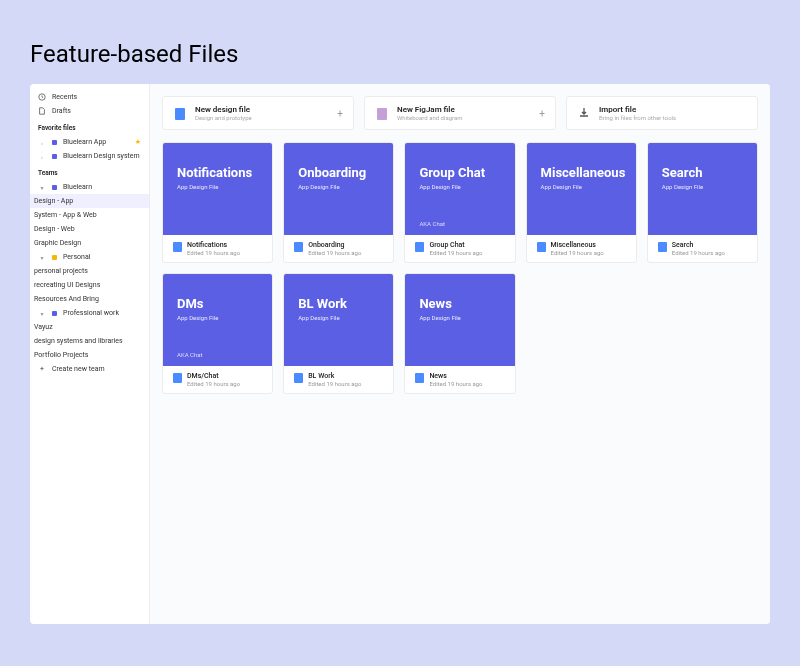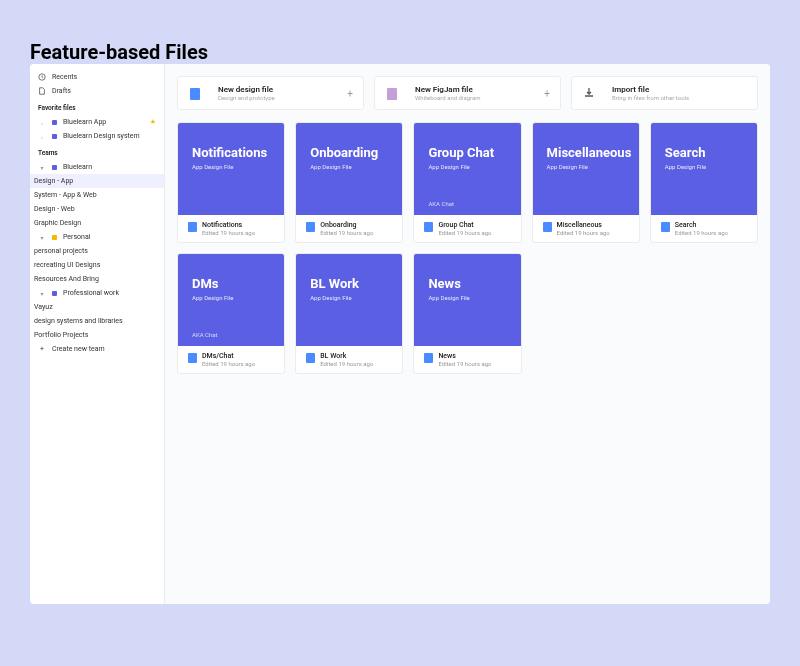--- a/index.html
+++ b/index.html
@@ -1,29 +1,29 @@
 <!DOCTYPE html>
 <html><head>
 <meta charset="utf-8">
 <style>
 *{margin:0;padding:0;box-sizing:border-box;font-family:-apple-system,BlinkMacSystemFont,"Segoe UI",Roboto,sans-serif}
 body{background:#d3d9f7;width:800px;height:666px;overflow:hidden;padding:40px 30px}
-.page-title{font-size:20px;font-weight:700;color:#000;}
+.page-title{font-size:24px;font-weight:400;color:#000;margin-bottom:16px}
 .window{background:#fff;border-radius:4px;display:flex;height:540px;overflow:hidden}
-.sidebar{width:135px;border-right:1px solid #ececec;padding:6px 0;overflow-y:auto;flex-shrink:0}
+.sidebar{width:120px;border-right:1px solid #ececec;padding:6px 0;overflow-y:auto;flex-shrink:0}
 .sb-item{display:flex;align-items:center;gap:6px;padding:3px 8px;font-size:7px;color:#333;cursor:pointer;white-space:nowrap;overflow:hidden}
 .sb-item.active{background:#eef0ff}
 .sb-item .icon{width:8px;height:8px;display:flex;align-items:center;justify-content:center;flex-shrink:0}
 .sb-item .dot{width:5px;height:5px;border-radius:1px;flex-shrink:0}
 .sb-item .star{color:#f5b800;font-size:7px;margin-left:auto}
 .sb-section{font-size:6.5px;font-weight:600;color:#222;padding:6px 8px 3px}
 .sb-indent{padding-left:4px}
 .main{flex:1;background:#fafbfc;padding:12px;overflow-y:auto}
 .action-row{display:flex;gap:10px;margin-bottom:12px}
-.action-card{flex:1;background:#fff;border:1px solid #ececec;border-radius:3px;padding:8px 10px;display:flex;align-items:center;gap:16px;cursor:pointer}
+.action-card{flex:1;background:#fff;border:1px solid #ececec;border-radius:3px;padding:8px 10px;display:flex;align-items:center;gap:8px;cursor:pointer}
 .action-card .ac-icon{width:14px;height:14px;display:flex;align-items:center;justify-content:center;flex-shrink:0}
 .action-card .ac-text{flex:1}
 .action-card .title{font-size:8px;font-weight:600;color:#222}
 .action-card .sub{font-size:6px;color:#aaa}
 .action-card .plus{font-size:10px;color:#999}
 .grid{display:grid;grid-template-columns:repeat(5,1fr);gap:10px}
 .file-card{background:#fff;border:1px solid #ececec;border-radius:3px;overflow:hidden;cursor:pointer}
 .file-thumb{background:#5b5fe3;color:#fff;padding:22px 14px 8px;height:92px;display:flex;flex-direction:column;position:relative}
 .file-thumb .big{font-size:13px;font-weight:700;margin-bottom:3px}
 .file-thumb .sm{font-size:6px;opacity:.85}

